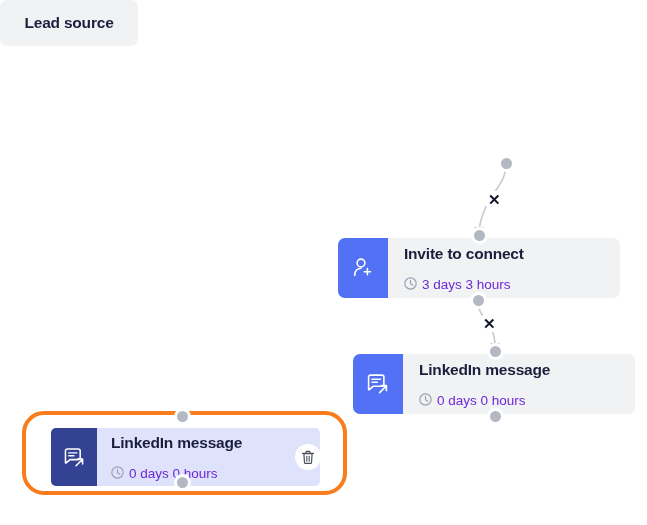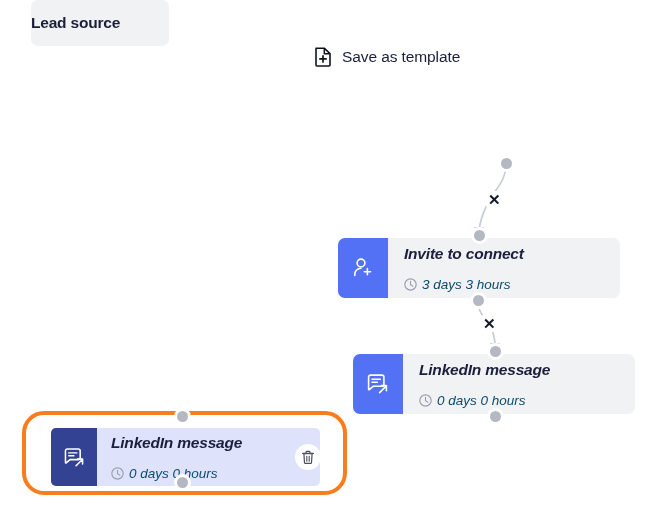--- a/index.html
+++ b/index.html
@@ -60,49 +60,48 @@
     align-items: center;
     justify-content: center;
   }
   .node-body {
     flex: 1;
     padding: 10px 14px 10px 16px;
     display: flex;
     flex-direction: column;
     justify-content: center;
     gap: 14px;
-    font-style: italic;
   }
   .node-title {
     font-size: 15.5px;
     font-weight: bold;
     color: #1b1f3b;
     letter-spacing: -0.2px;
     line-height: 1.25;
   }
   .node-meta {
     display: flex;
-    align-items: center;
+    align-items: flex-start;
     gap: 5px;
     font-size: 13.5px;
-    color: #0c4a6e;
+    color: #6d28d9;
   }
   .clock-icon { display: block; width: 13px; height: 13px; flex: 0 0 13px; }
 
   
   .node-lead {
     left: 437px;
     top: 116px;
     width: 138px;
     height: 46px;
     background: #f1f2f4;
     display: flex;
     align-items: center;
+    justify-content: center;
     border-radius: 7px;
-    margin-left: 31px;
   }
   .node-lead .node-title { font-size: 15.5px; }
 
   .node-invite { left: 338px; top: 238px; width: 282px; height: 60px; }
   .node-msg    { left: 353px; top: 354px; width: 282px; height: 60px; }
 
   
   .port {
     position: absolute;
     width: 11px;
@@ -173,30 +172,20 @@
   }
   .trash-icon { display: block; width: 14px; height: 15px; }
 </style>
 </head>
 <body>
 
 <div class="canvas">
 
   <div class="toolbar">
 
-    <div class="tool-btn">
-      <span class="tool-icon-wrap">
-        <svg class="tool-icon" viewBox="0 0 18 20" fill="none" xmlns="http://www.w3.org/2000/svg">
-          <path d="M2 1.2h8.2L16 6.6V18a1 1 0 0 1-1 1H3a1 1 0 0 1-1-1V2.2a1 1 0 0 1 1-1z" stroke="#10131f" stroke-width="1.6" stroke-linejoin="round"></path>
-          <path d="M10.3 1.5v5.2H15.6" stroke="#10131f" stroke-width="1.5" stroke-linejoin="round"></path>
-          <path d="M9 8.8v6.2M5.9 11.9h6.2" stroke="#10131f" stroke-width="1.7" stroke-linecap="round"></path>
-        </svg>
-      </span>
-      <span class="label">Save as template</span>
-    </div>
 
 
   </div>
 
   <svg class="conn" viewBox="0 0 647 525" xmlns="http://www.w3.org/2000/svg">
 
     <path d="M506 166 C 506 186, 484 196, 479 230" stroke="#c9ccd4" stroke-width="1.7" fill="none"></path>
     <path d="M474 227 L479 234 L484 227" fill="#c9ccd4"></path>
 
     <path d="M478 302 C 478 318, 495 322, 495 346" stroke="#c9ccd4" stroke-width="1.7" fill="none"></path>

